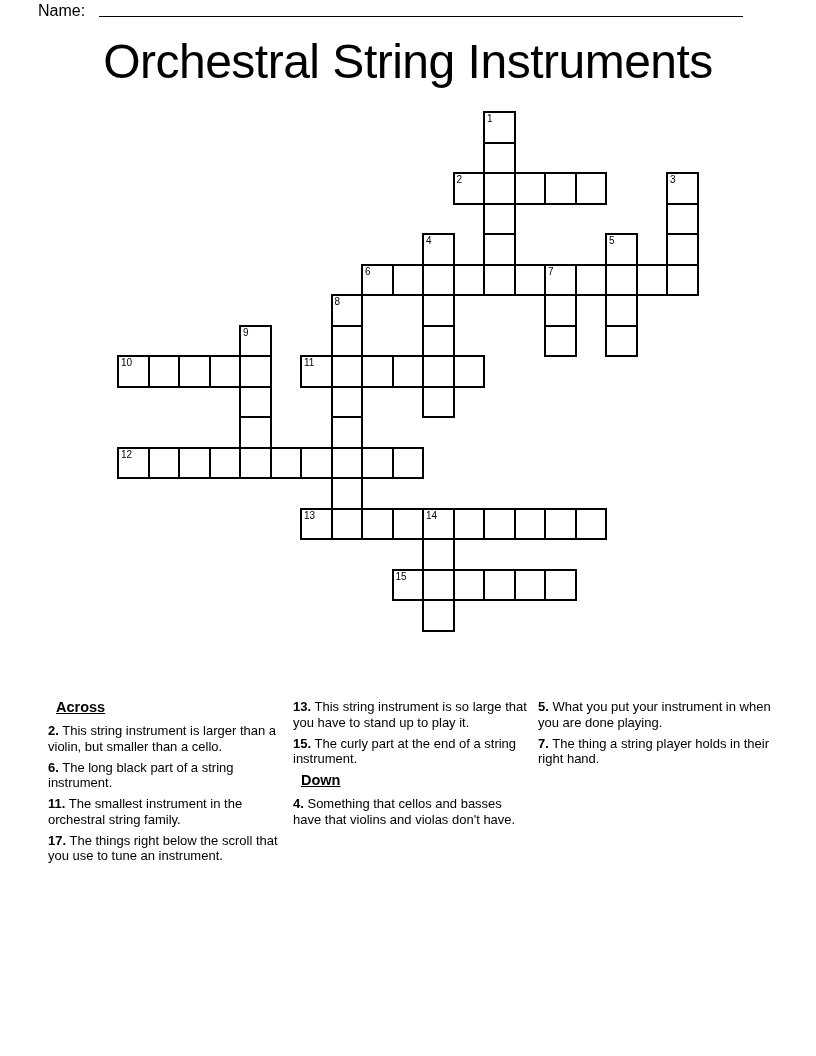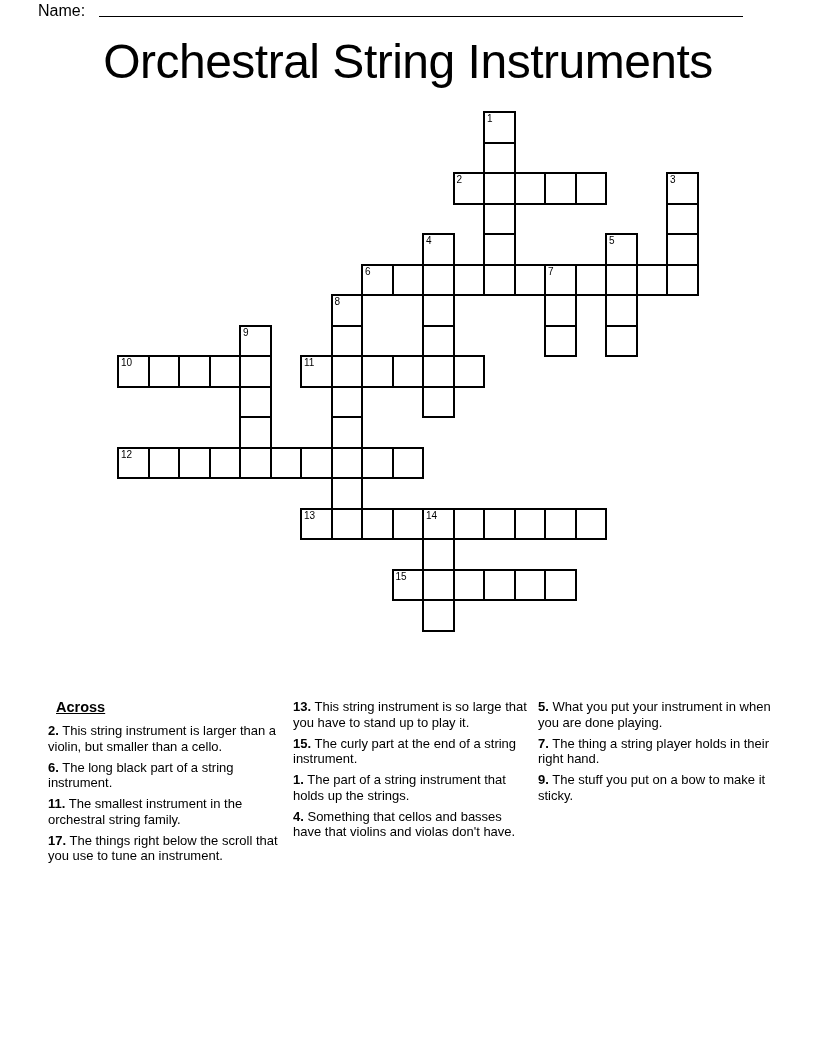--- a/index.html
+++ b/index.html
@@ -199,22 +199,21 @@
       <div class="clue-col">
         <div class="clue-header">Across</div>
         <div class="clue"><b>2.</b> This string instrument is larger than a violin, but smaller than a cello.</div>
         <div class="clue"><b>6.</b> The long black part of a string instrument.</div>
         <div class="clue"><b>11.</b> The smallest instrument in the orchestral string family.</div>
         <div class="clue"><b>17.</b> The things right below the scroll that you use to tune an instrument.</div>
       </div>
       <div class="clue-col">
         <div class="clue"><b>13.</b> This string instrument is so large that you have to stand up to play it.</div>
         <div class="clue"><b>15.</b> The curly part at the end of a string instrument.</div>
-        <div class="clue"><b>1.</b> The part of a string instrument that holds up the strings.</div>
+        <div class="clue-header">Down</div>
         <div class="clue"><b>4.</b> Something that cellos and basses have that violins and violas don't have.</div>
       </div>
       <div class="clue-col">
         <div class="clue"><b>5.</b> What you put your instrument in when you are done playing.</div>
         <div class="clue"><b>7.</b> The thing a string player holds in their right hand.</div>
-        <div class="clue"><b>9.</b> The stuff you put on a bow to make it sticky.</div>
       </div>
     </div>
 </div>
 
 </body></html>

